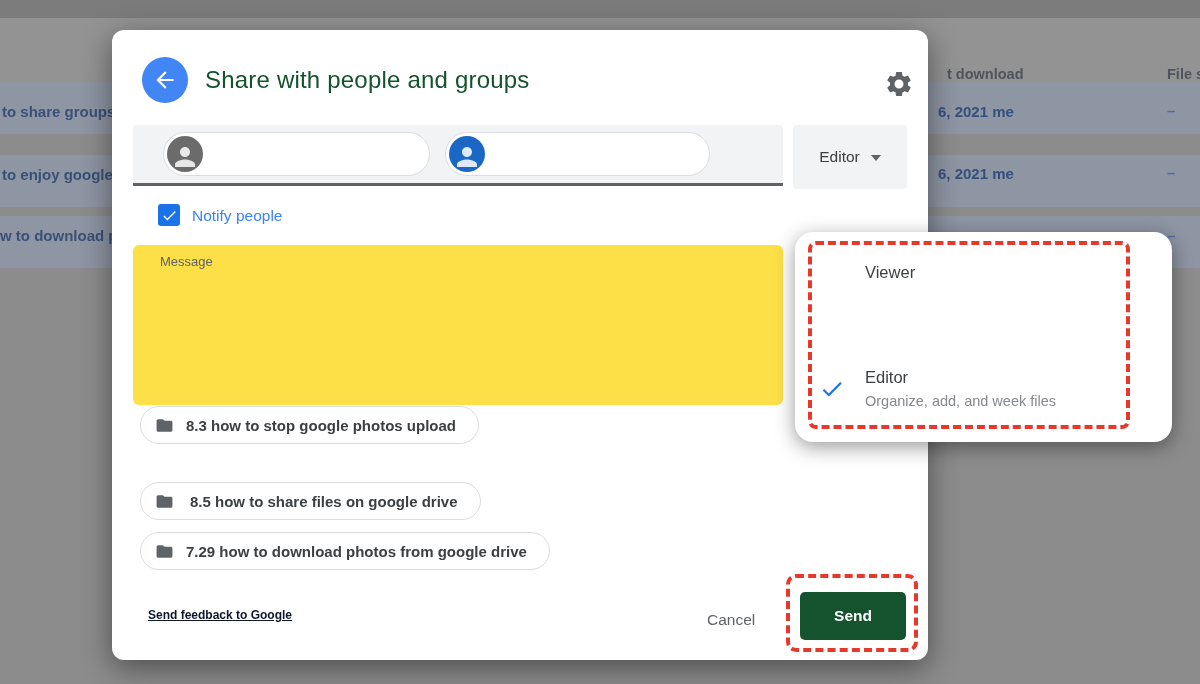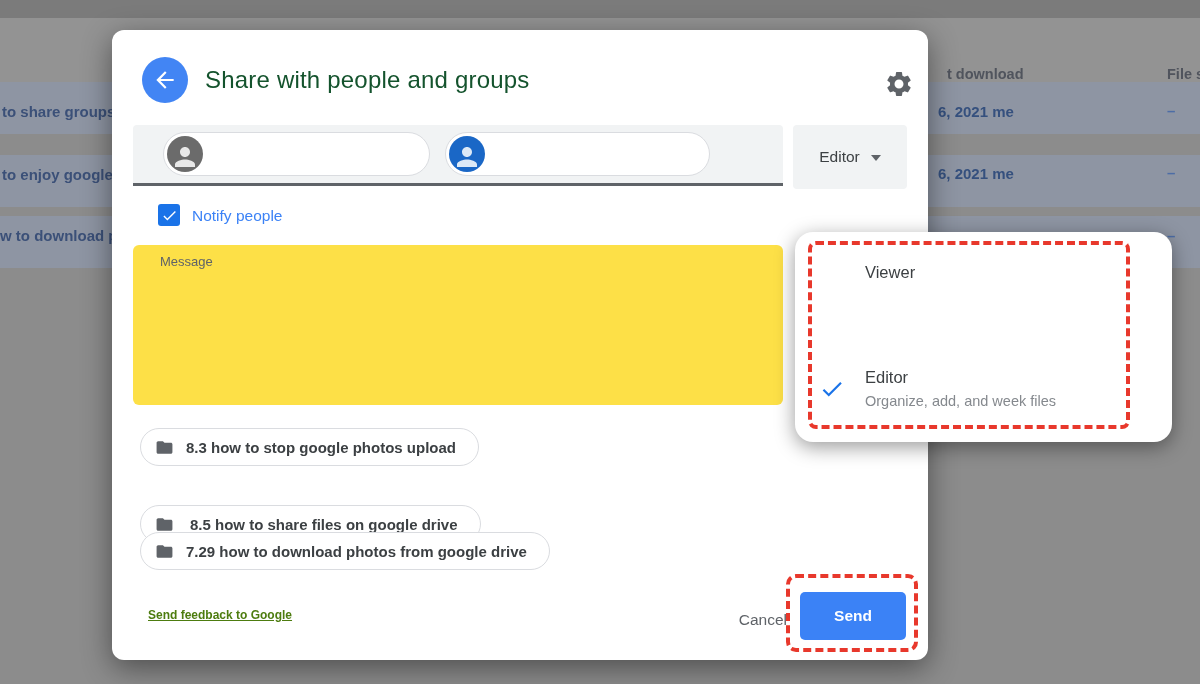--- a/index.html
+++ b/index.html
@@ -57,27 +57,27 @@
                      border-radius:3px; display:flex; align-items:center; justify-content:center; cursor:pointer; }
   .notify-label { position:absolute; left:80px; top:177px; font-size:15.5px; color:#3b82f6; }
 
   .msg-box { position:absolute; left:21px; top:215px; width:650px; height:160px; background:#fde047; border-radius:6px; }
   .msg-label { position:absolute; left:27px; top:9px; font-size:13px; color:#5f6368; }
   .msg-text  { position:absolute; left:27px; top:29px; width:600px; font-size:16.5px; color:#3c4043; line-height:23px; }
 
   .att-chip { position:absolute; left:28px; height:38px; background:#fff; border:1px solid #dadce0; border-radius:19px;
               display:inline-flex; align-items:center; gap:12px; padding:0 22px 0 14px;
               font-size:15px; font-weight:bold; color:#3c4043; white-space:nowrap; }
-  .att1 { top:398px; } .att2 { top:475px;gap:16px; } .att3 { top:502px; }
-
-  .feedback-link { position:absolute; left:36px; top:578px; font-size:12px; font-weight:bold; color:#4d7c0f;
+  .att1 { top:376px; } .att2 { top:452px;gap:16px; } .att3 { top:502px; }
+
+  .feedback-link { position:absolute; left:36px; top:578px; font-size:12px; font-weight:bold; color:#0f172a;
                    text-decoration:underline; cursor:pointer; }
   .cancel-btn { position:absolute; left:595px; top:575px; width:80px; height:30px; line-height:30px;
-                text-align:right; font-size:15.5px; color:#5f6368; cursor:pointer; }
-  .send-btn { position:absolute; left:688px; top:562px; width:106px; height:48px; background:#3b82f6;
+                text-align:left; font-size:15.5px; color:#5f6368; cursor:pointer; }
+  .send-btn { position:absolute; left:688px; top:562px; width:106px; height:48px; background:#14532d;
               border:none; border-radius:5px; color:#fff; font-weight:bold; font-size:15.5px;
               display:flex; align-items:center; justify-content:center; cursor:pointer; }
   .send-annotation { position:absolute; left:674px; top:544px; width:132px; height:78px;
                      border:4px dashed #e8382c; border-radius:10px; pointer-events:none; }
 
   
   .menu { position:absolute; left:795px; top:188px; width:377px; height:210px; background:#fff;
           border-radius:18px; box-shadow:0 5px 20px rgba(0,0,0,.4); z-index:30;margin-top:44px; }
   .menu-annotation { position:absolute; left:13px; top:9px; width:322px; height:188px;
                      border:4px dashed #e8382c; border-radius:8px; pointer-events:none; }

